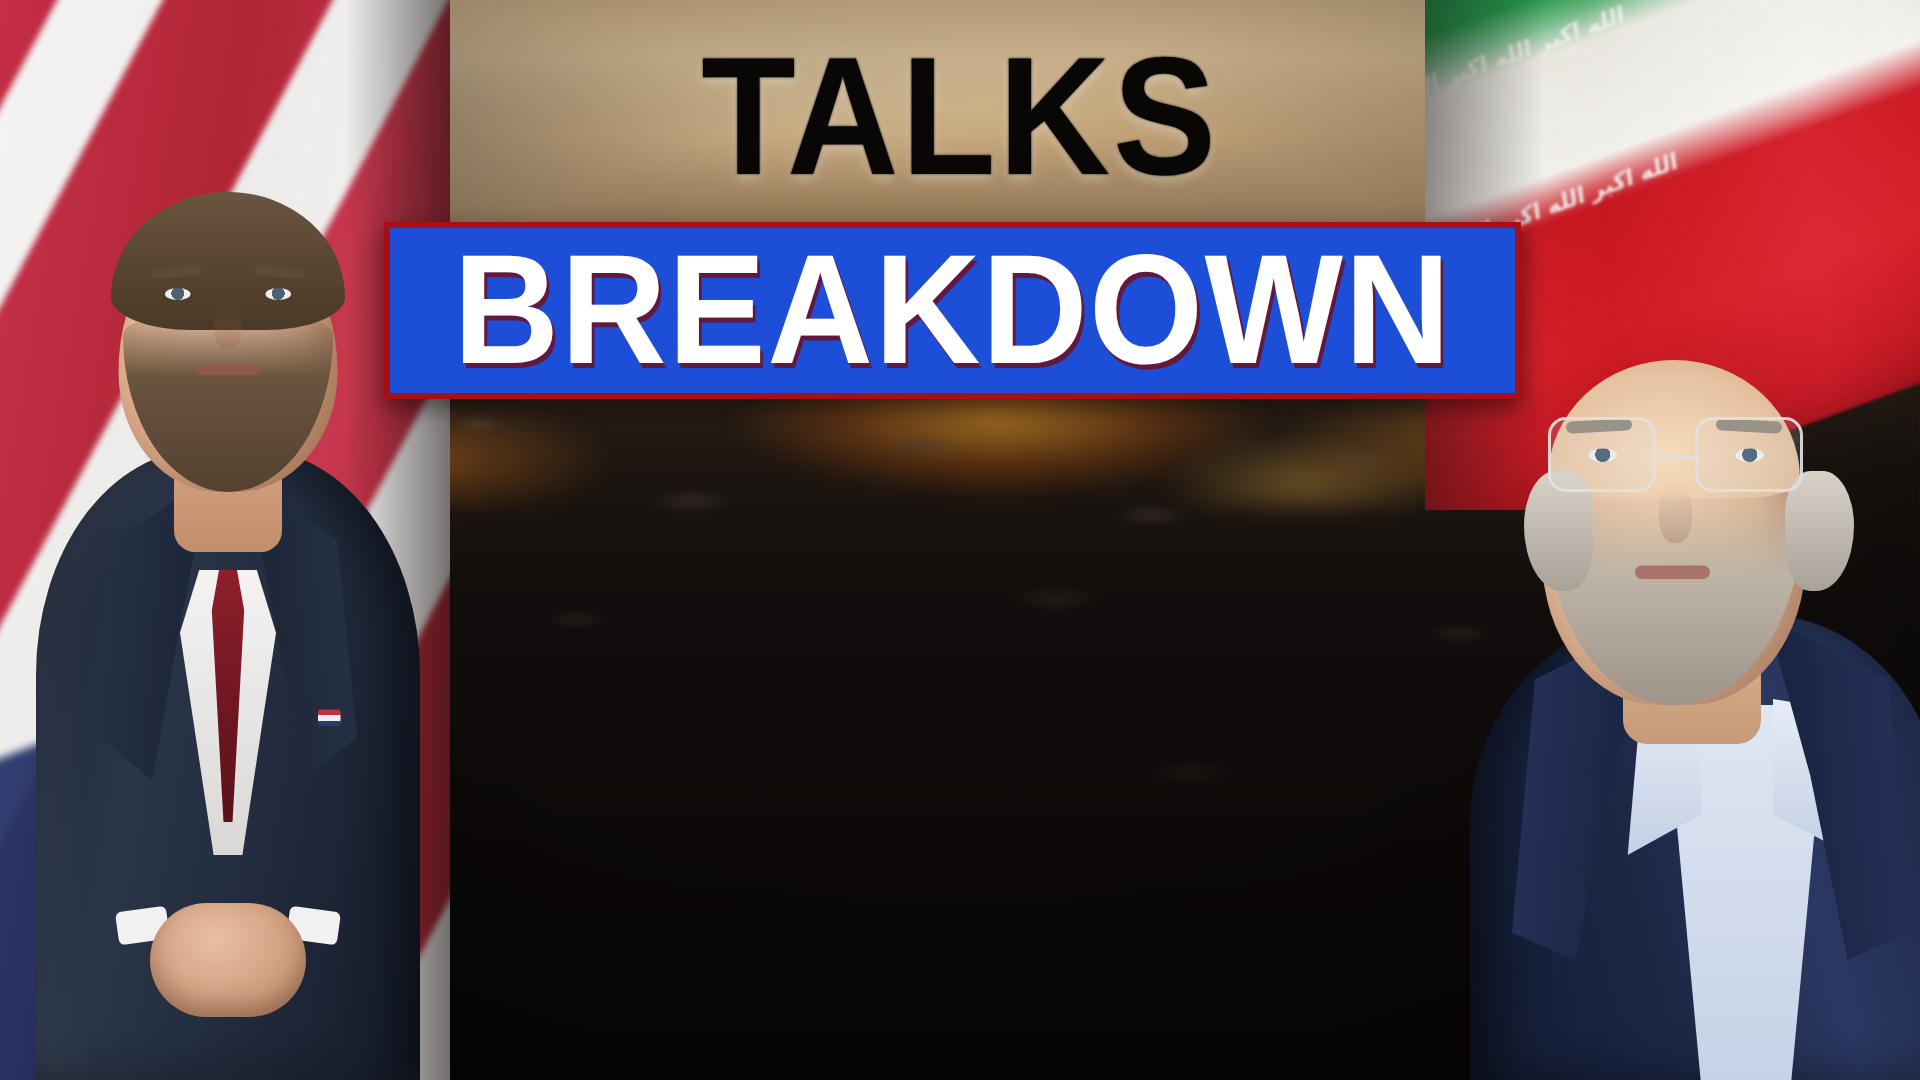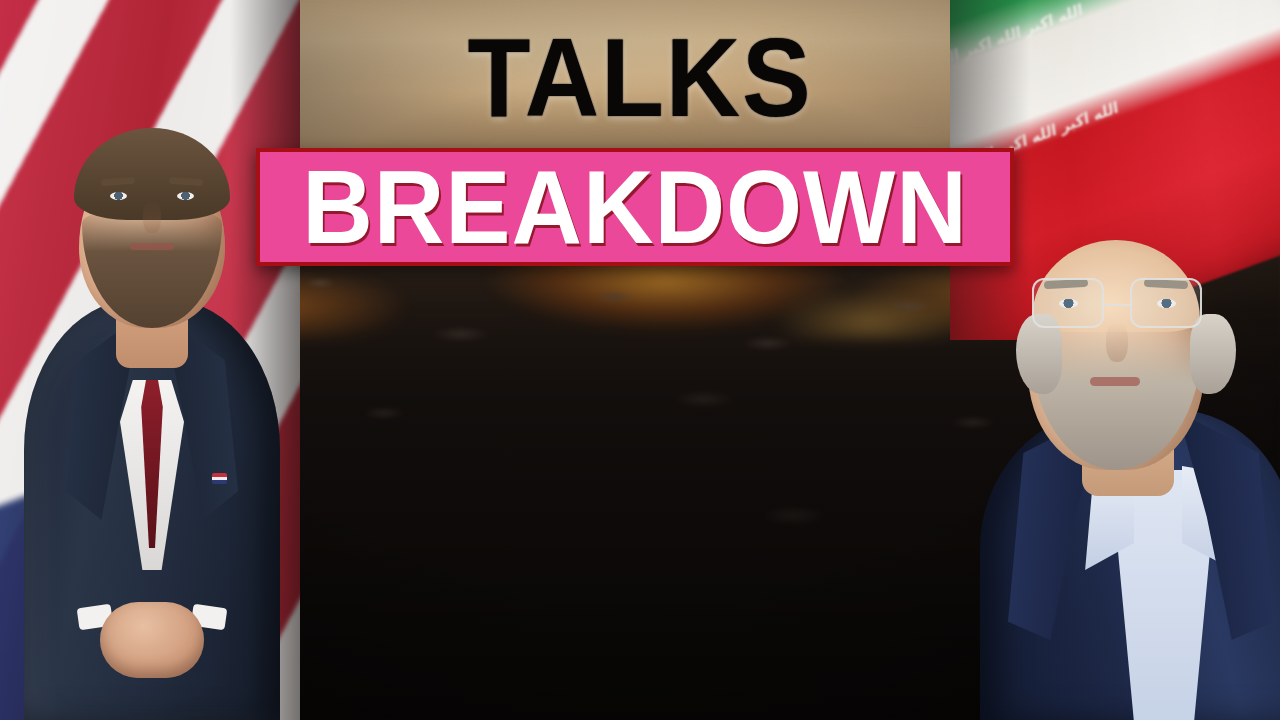--- a/index.html
+++ b/index.html
@@ -283,21 +283,21 @@
   
   .headline-talks{
     position:absolute; left:0; right:0; top:22px; text-align:center;
     font-size:112px; line-height:1; font-weight:bold; color:#090606;
     font-family:"Liberation Sans Narrow","Liberation Sans", sans-serif;
     letter-spacing:2px; transform:scaleX(.92); transform-origin:center;
     text-shadow:0 3px 8px rgba(255,255,255,.28), 0 0 2px rgba(0,0,0,.9);
   }
   .headline-banner{
     position:absolute; left:256px; top:148px; width:758px; height:118px;
-    background:#ec4899; border:4px solid #a60f15;
+    background:#1d4ed8; border:4px solid #a60f15;
     display:flex; align-items:center; justify-content:center;
     box-shadow:0 6px 14px rgba(0,0,0,.45);
   }
   .headline-breakdown{
     font-size:104px; line-height:1; font-weight:bold; color:#ffffff;
     font-family:"Liberation Sans Narrow","Liberation Sans", sans-serif;
     letter-spacing:1px; transform:scaleX(.94); transform-origin:center;
     white-space:nowrap;
     text-shadow:2px 3px 0 rgba(120,8,12,.75);
   }

